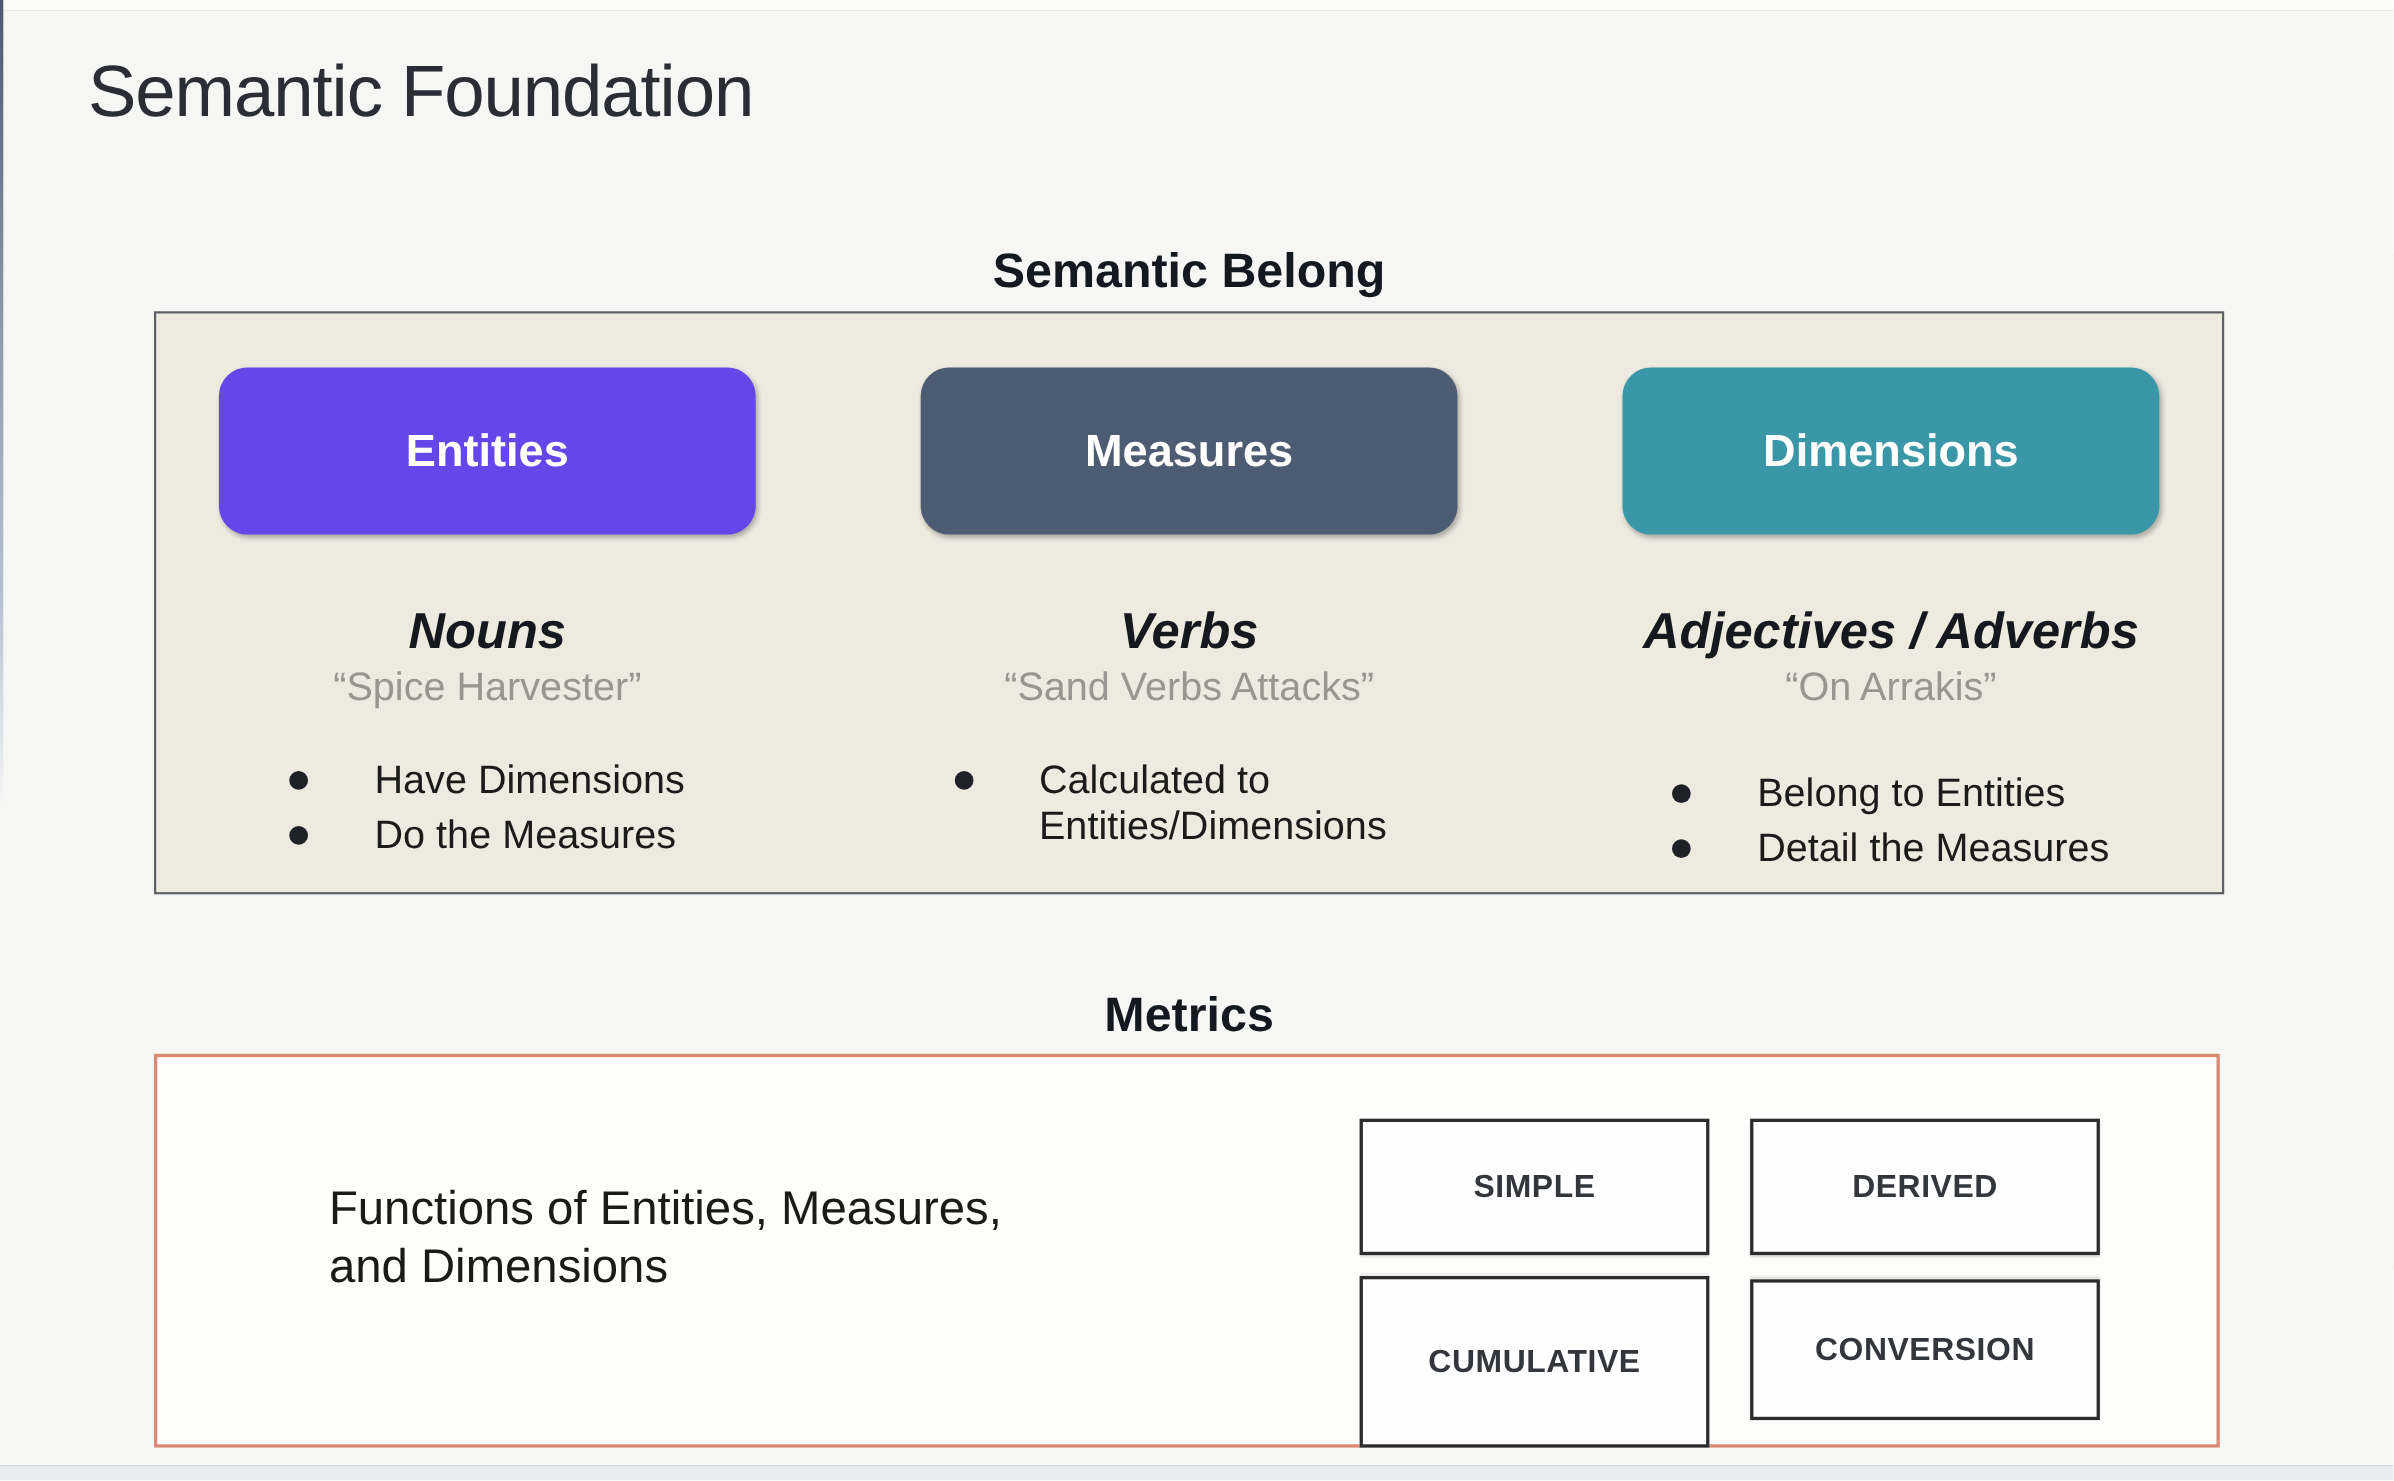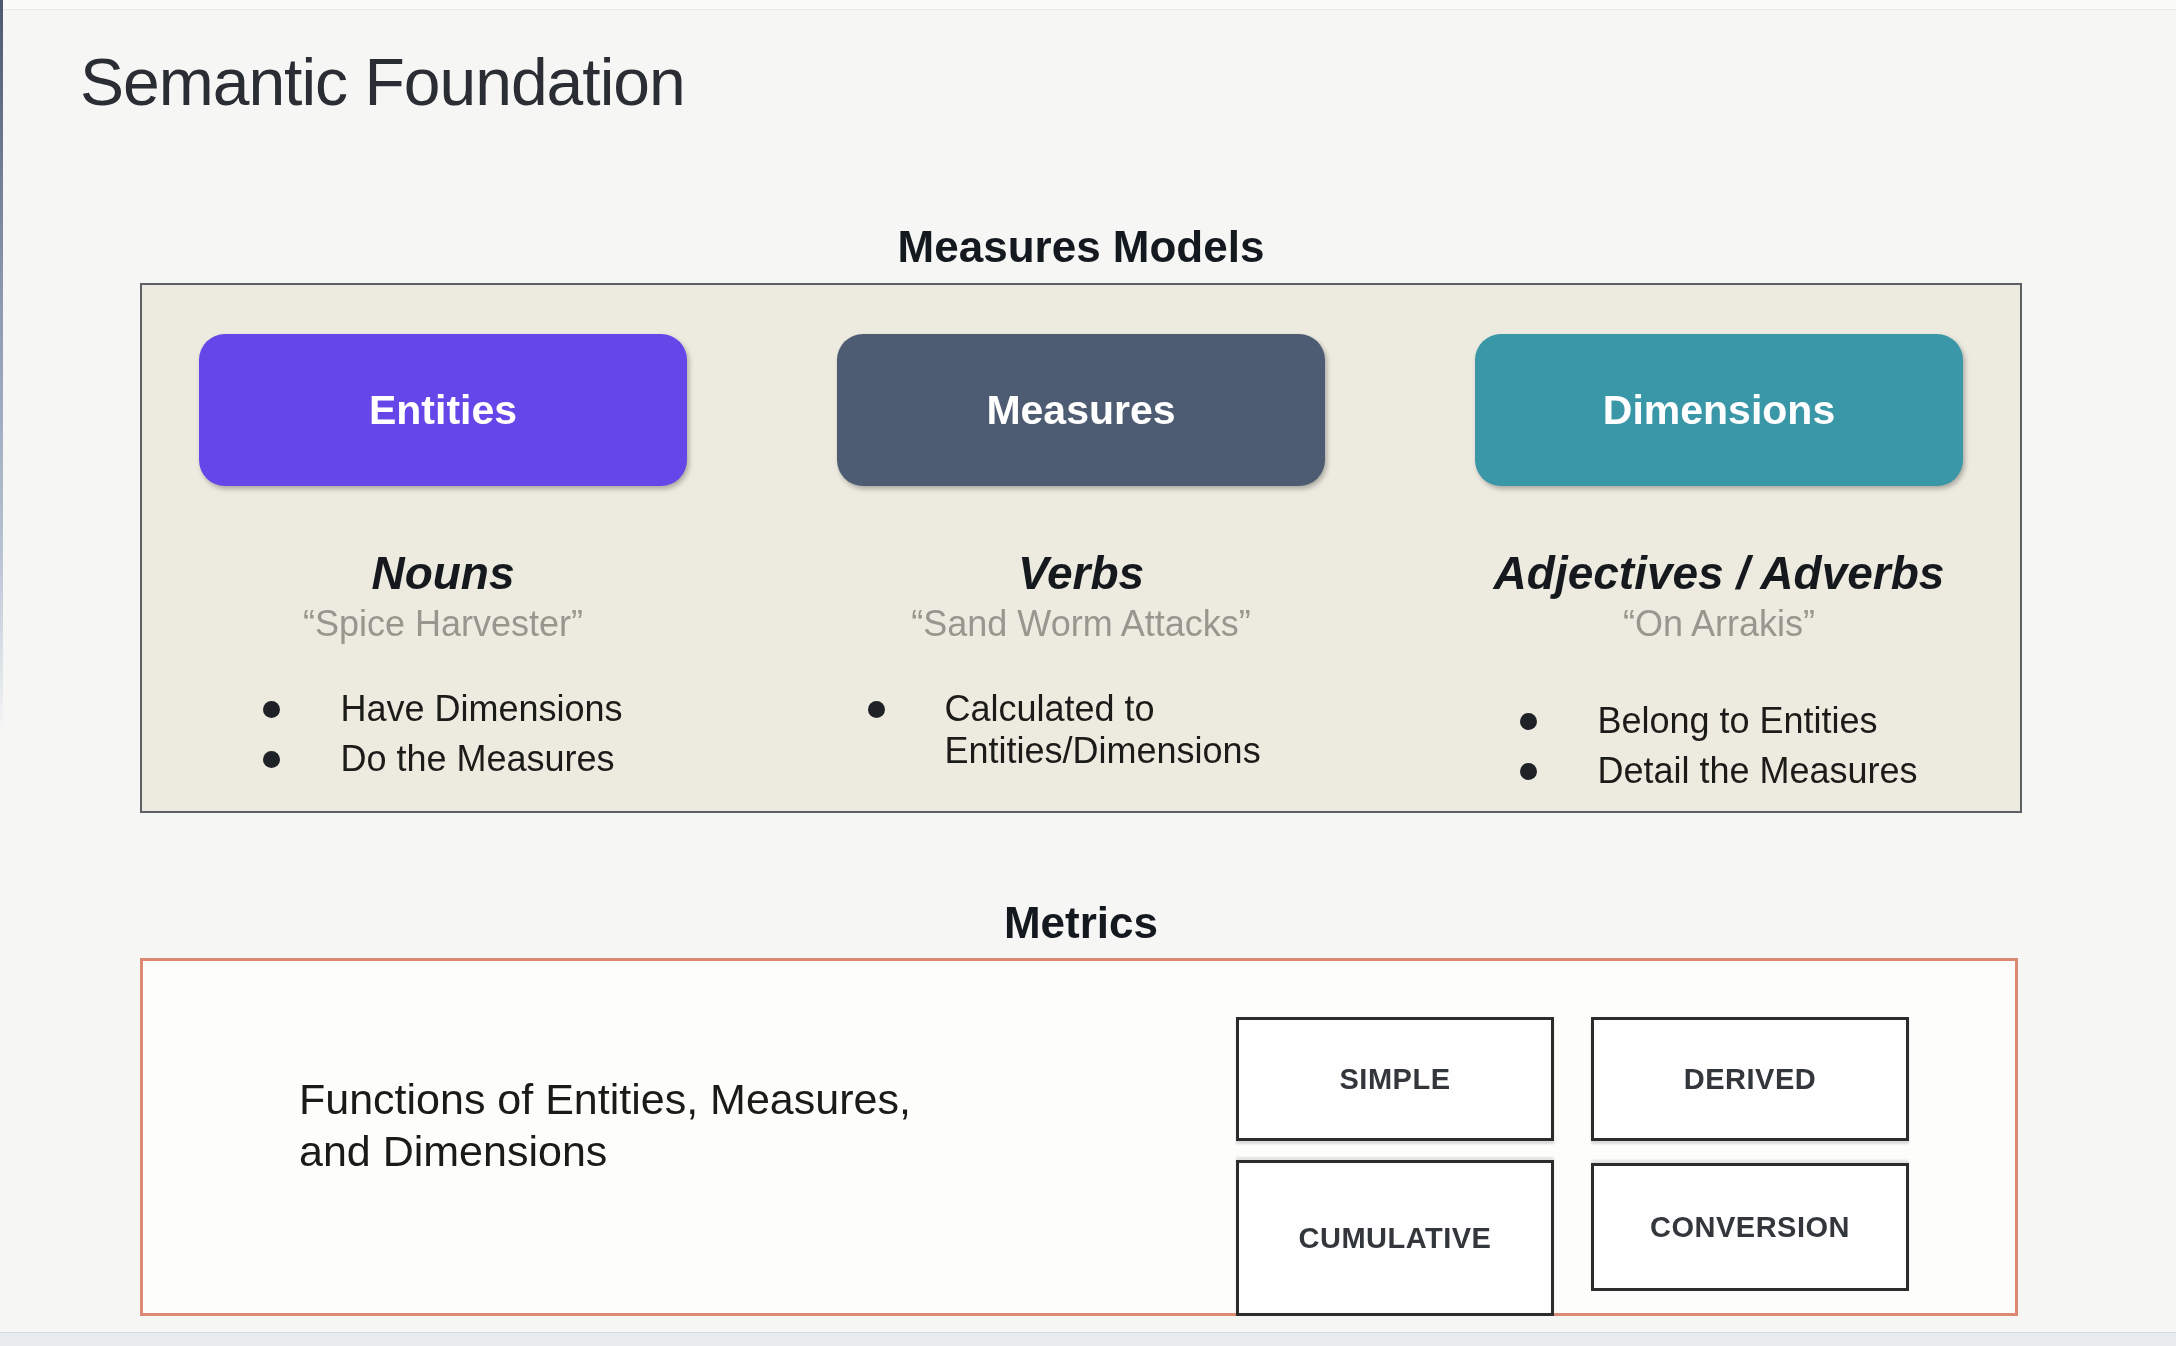--- a/index.html
+++ b/index.html
@@ -171,21 +171,21 @@
 </head>
 <body>
 
 <div class="stage">
   <div class="edge-top"></div>
   <div class="edge-left"></div>
   <div class="edge-bottom"></div>
 
   <div class="page-title">Semantic Foundation</div>
 
-  <div class="section-heading sm-heading">Measures Models</div>
+  <div class="section-heading sm-heading">Semantic Belong</div>
 
   <div class="sm-box">
 
     <div class="col col-entities">
       <div class="pill" style="background-color: rgb(101, 70, 233);">
         <span>Entities</span>
       </div>
       <div class="role">Nouns</div>
       <div class="example">“Spice Harvester”</div>
       <ul class="bullets">
@@ -198,21 +198,21 @@
           <span class="btext">Do the Measures</span>
         </li>
       </ul>
     </div>
 
     <div class="col col-measures">
       <div class="pill" style="background-color: rgb(77, 92, 115); text-align: right;">
         <span>Measures</span>
       </div>
       <div class="role">Verbs</div>
-      <div class="example">“Sand Worm Attacks”</div>
+      <div class="example">“Sand Verbs Attacks”</div>
       <ul class="bullets">
         <li>
           <span class="dot"></span>
           <span class="btext">Calculated to Entities/Dimensions</span>
         </li>
       </ul>
     </div>
 
     <div class="col col-dimensions">
       <div class="pill" style="background-color: rgb(58, 151, 168);">

